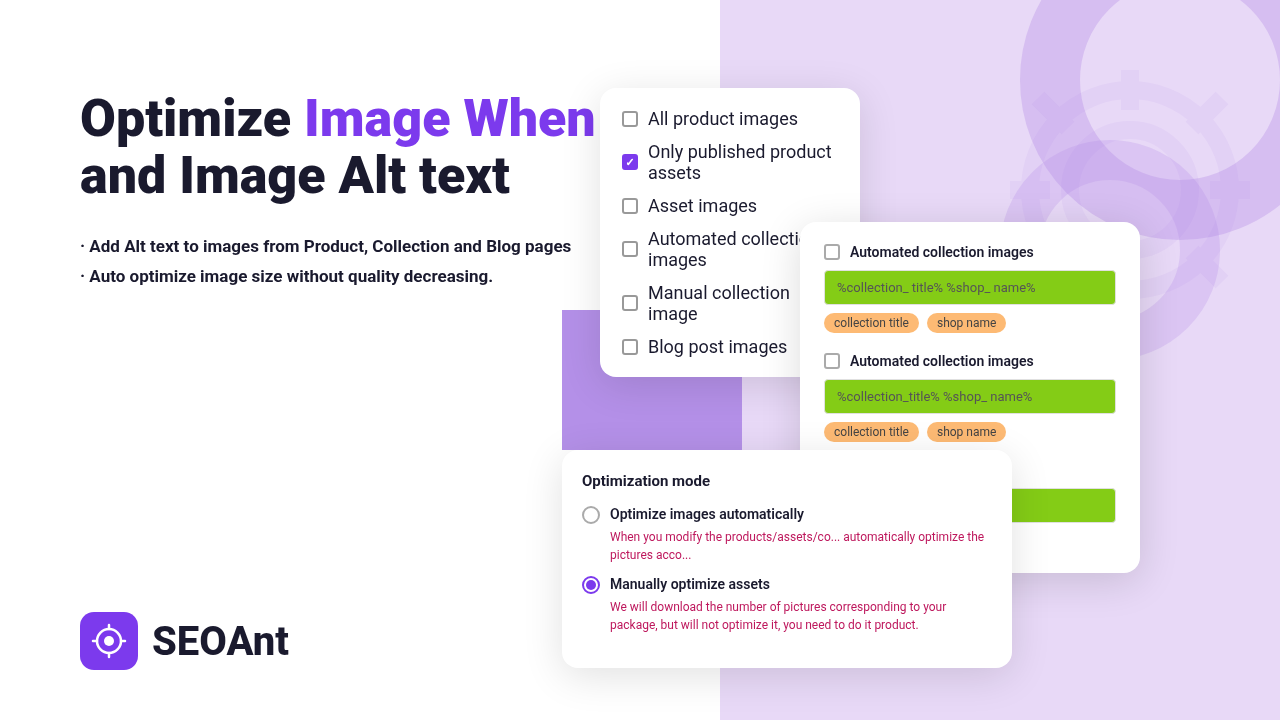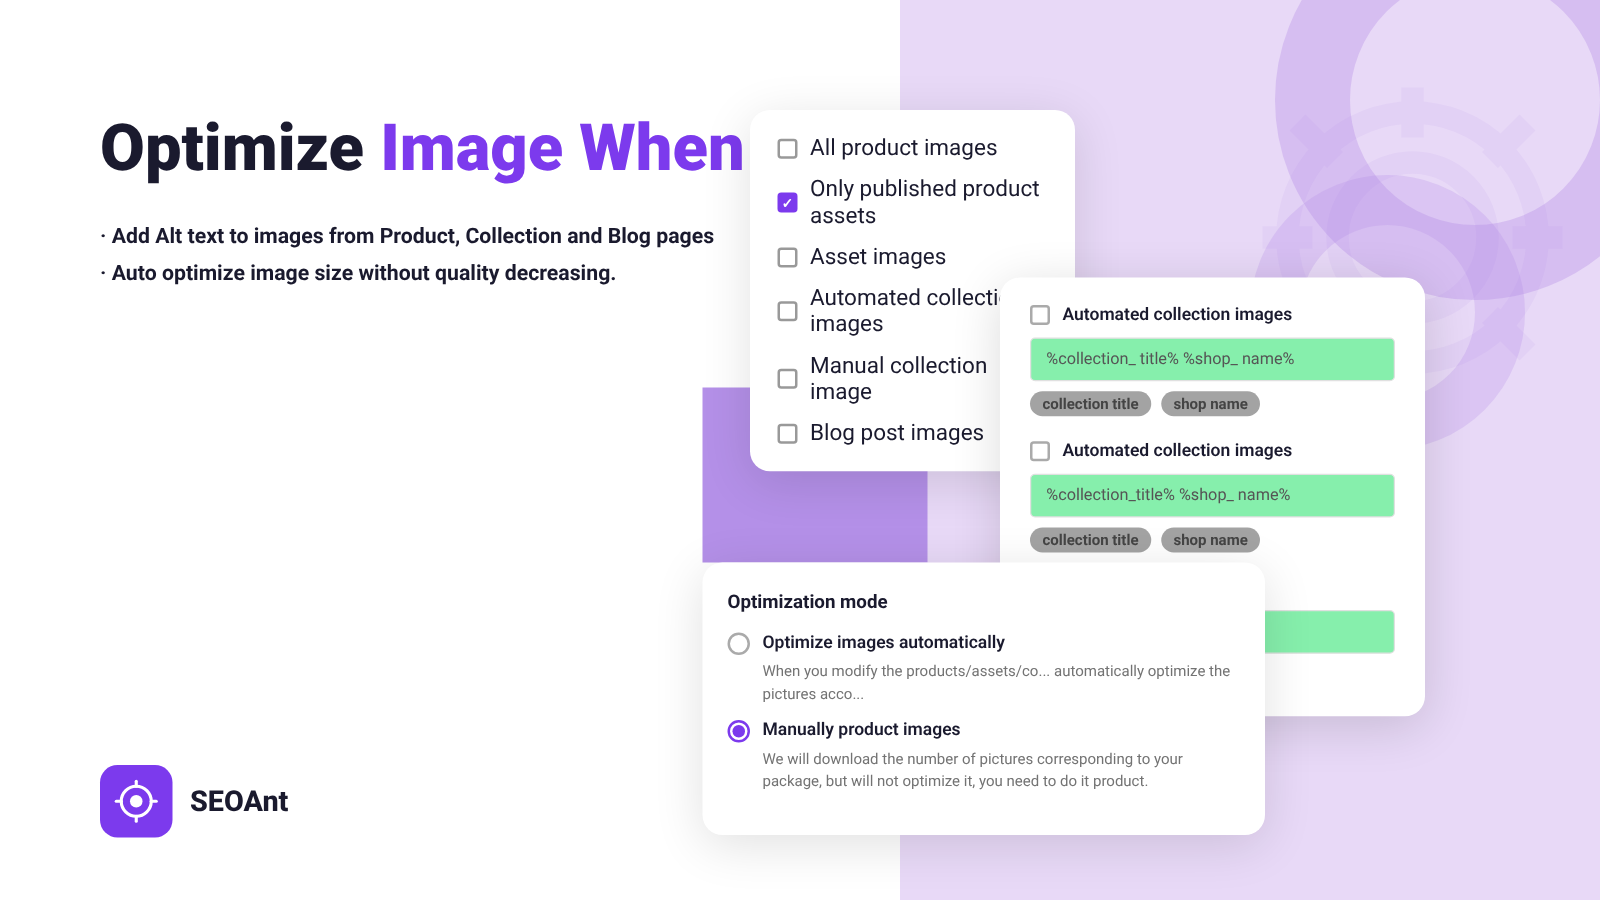--- a/index.html
+++ b/index.html
@@ -103,21 +103,21 @@
     .logo-icon {
       width: 58px;
       height: 58px;
       background: #7c3aed;
       border-radius: 14px;
       display: flex;
       align-items: center;
       justify-content: center;
     }
     .logo-text {
-      font-size: 23px;
+      font-size: 40px;
       font-weight: 800;
       color: #1a1a2e;
     }
 
     
     .card-1 {
       position: absolute;
       left: 600px;
       top: 88px;
       width: 260px;
@@ -191,35 +191,34 @@
       font-weight: 600;
       color: #1a1a2e;
     }
     .alt-input {
       width: 100%;
       border: 1.5px solid #e0e0e0;
       border-radius: 4px;
       padding: 9px 12px;
       font-size: 13px;
       color: #555;
-      background: #86efac;
+      background: #84cc16;
       margin-bottom: 8px;
     }
     .alt-tags {
       display: flex;
       gap: 8px;
       flex-wrap: wrap;
     }
     .alt-tag {
-      background: #a3a3a3;
+      background: #fdba74;
       color: #444;
       font-size: 12px;
       padding: 3px 10px;
       border-radius: 20px;
-      font-weight: bold;
     }
 
     
     .card-3 {
       position: absolute;
       left: 562px;
       top: 450px;
       width: 450px;
       background: #fff;
       border-radius: 16px;
@@ -260,21 +259,21 @@
       border-radius: 50%;
       background: #7c3aed;
     }
     .opt-label {
       font-size: 14px;
       font-weight: 600;
       color: #1a1a2e;
     }
     .opt-desc {
       font-size: 12px;
-      color: #737373;
+      color: #be185d;
       line-height: 1.5;
       padding-left: 28px;
     }
   </style>
 </head>
 <body>
 
 <div class="bg-purple"></div>
 <div class="bg-shape-1"></div>
 <div class="bg-shape-2"></div>
@@ -290,21 +289,21 @@
     <line x1="210" y1="130" x2="250" y2="130"></line>
     <line x1="38" y1="38" x2="68" y2="68"></line>
     <line x1="192" y1="192" x2="222" y2="222"></line>
     <line x1="222" y1="38" x2="192" y2="68"></line>
     <line x1="68" y1="192" x2="38" y2="222"></line>
   </g>
 </svg>
 
 <div class="left-content">
   <h1 class="main-title">
-    <span>Optimize </span><span class="purple">Image When</span><br>
+    <span>Optimize </span><span class="purple">Image When</span><br><span>and Image Alt text</span>
   </h1>
   <div class="bullets">
     <p class="bullet">· Add Alt text to images from Product, Collection and Blog pages</p>
     <p class="bullet">· Auto optimize image size without quality decreasing.</p>
   </div>
 </div>
 
 <div class="logo-area">
   <div class="logo-icon">
     <svg width="36" height="36" viewBox="0 0 36 36" fill="none">
@@ -395,17 +394,17 @@
       <span class="opt-label">Optimize images automatically</span>
     </div>
     <p class="opt-desc">When you modify the products/assets/co... automatically optimize the pictures acco...</p>
   </div>
 
   <div class="opt-option">
     <div class="opt-header">
       <div class="radio-outer selected">
         <div class="radio-inner"></div>
       </div>
-      <span class="opt-label">Manually product images</span>
+      <span class="opt-label">Manually optimize assets</span>
     </div>
     <p class="opt-desc">We will download the number of pictures corresponding to your package, but will not optimize it, you need to do it product.</p>
   </div>
 </div>
 
 </body></html>

